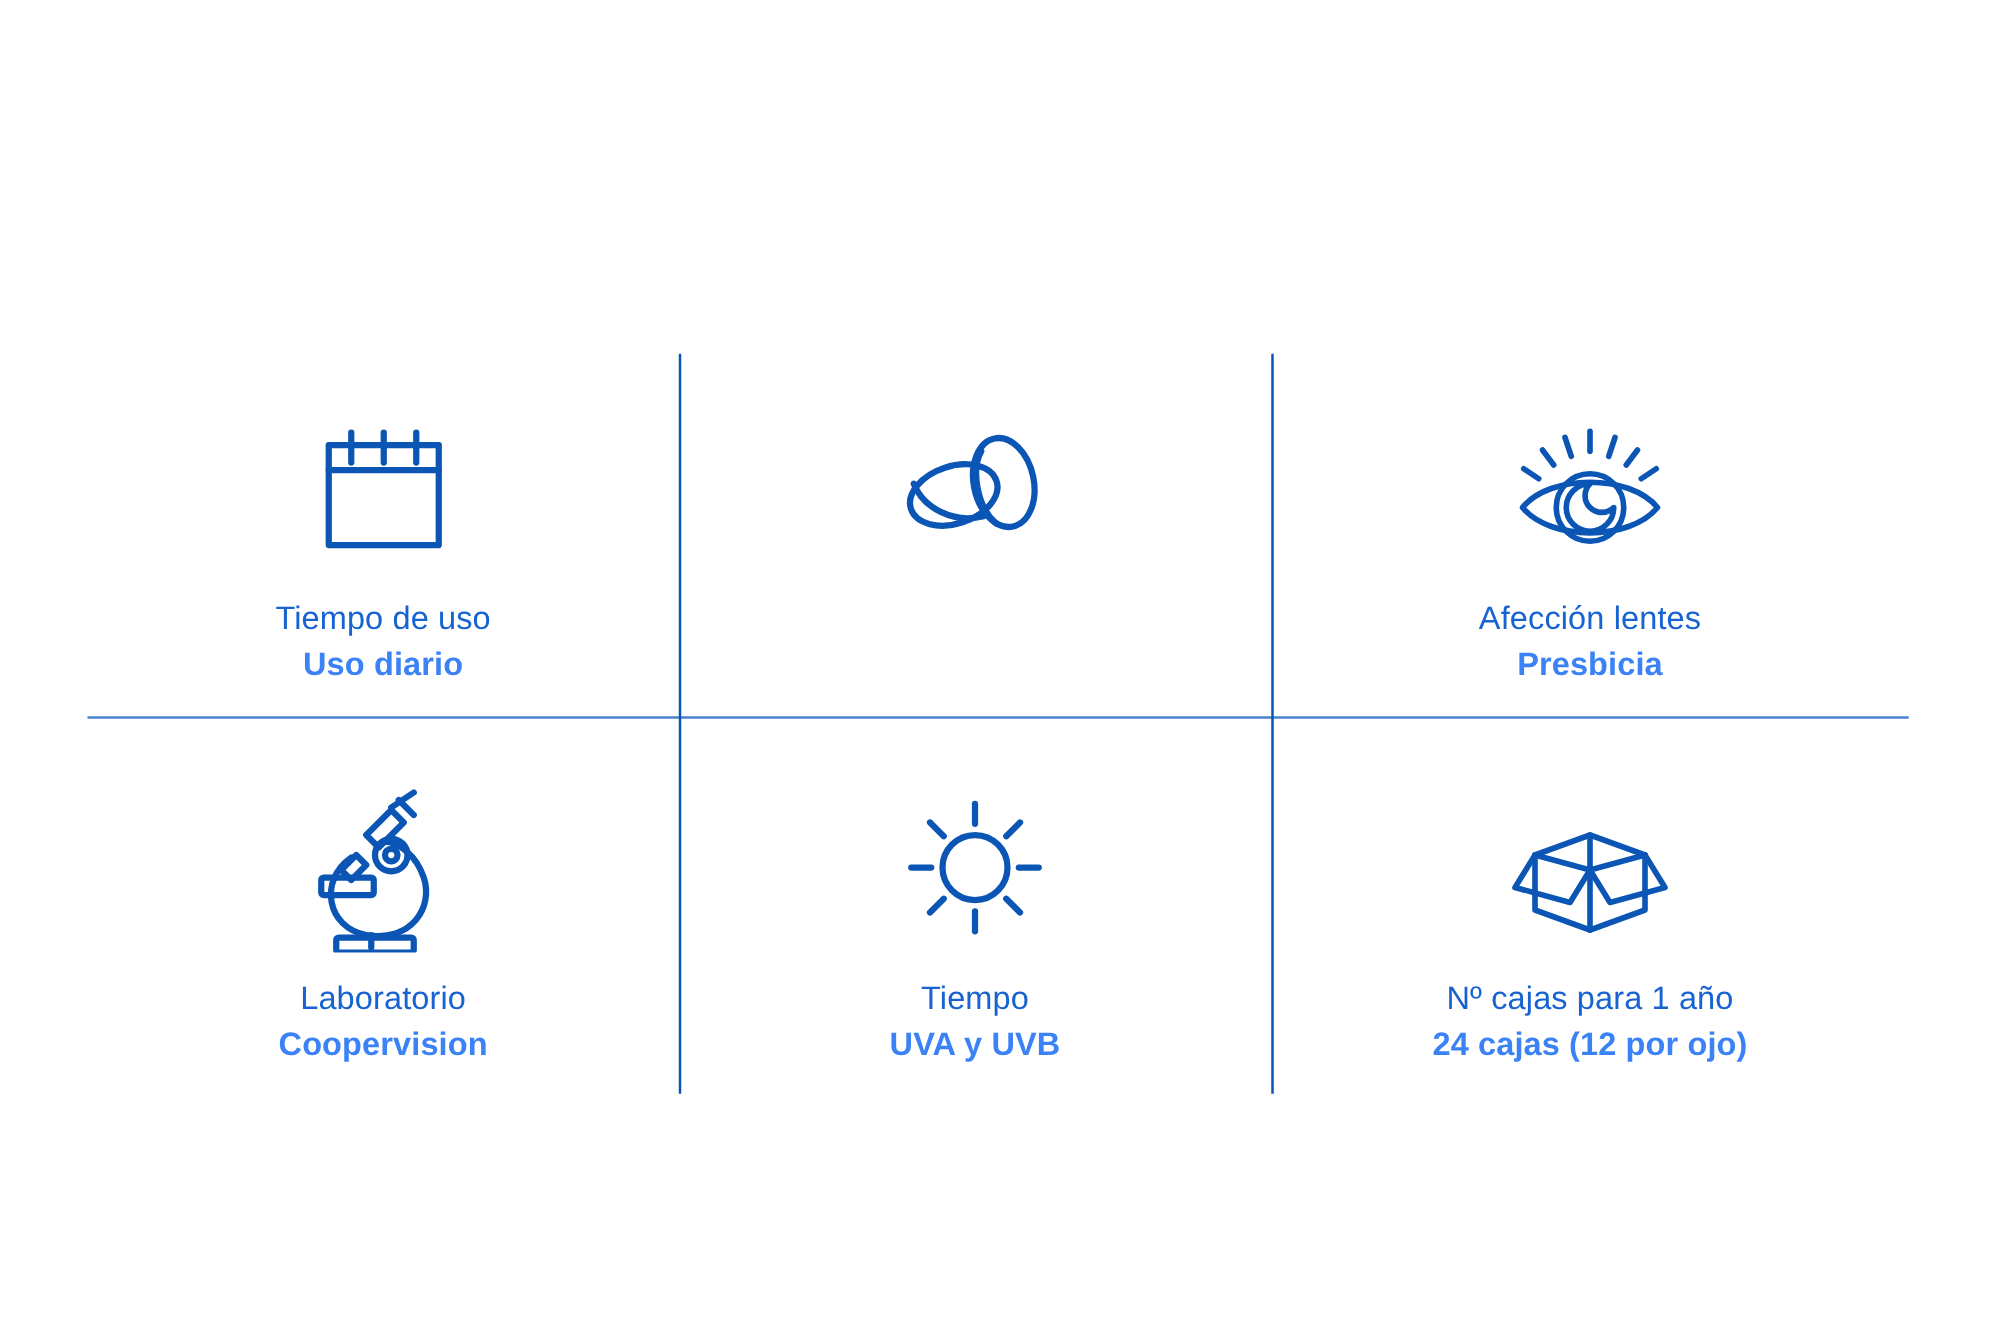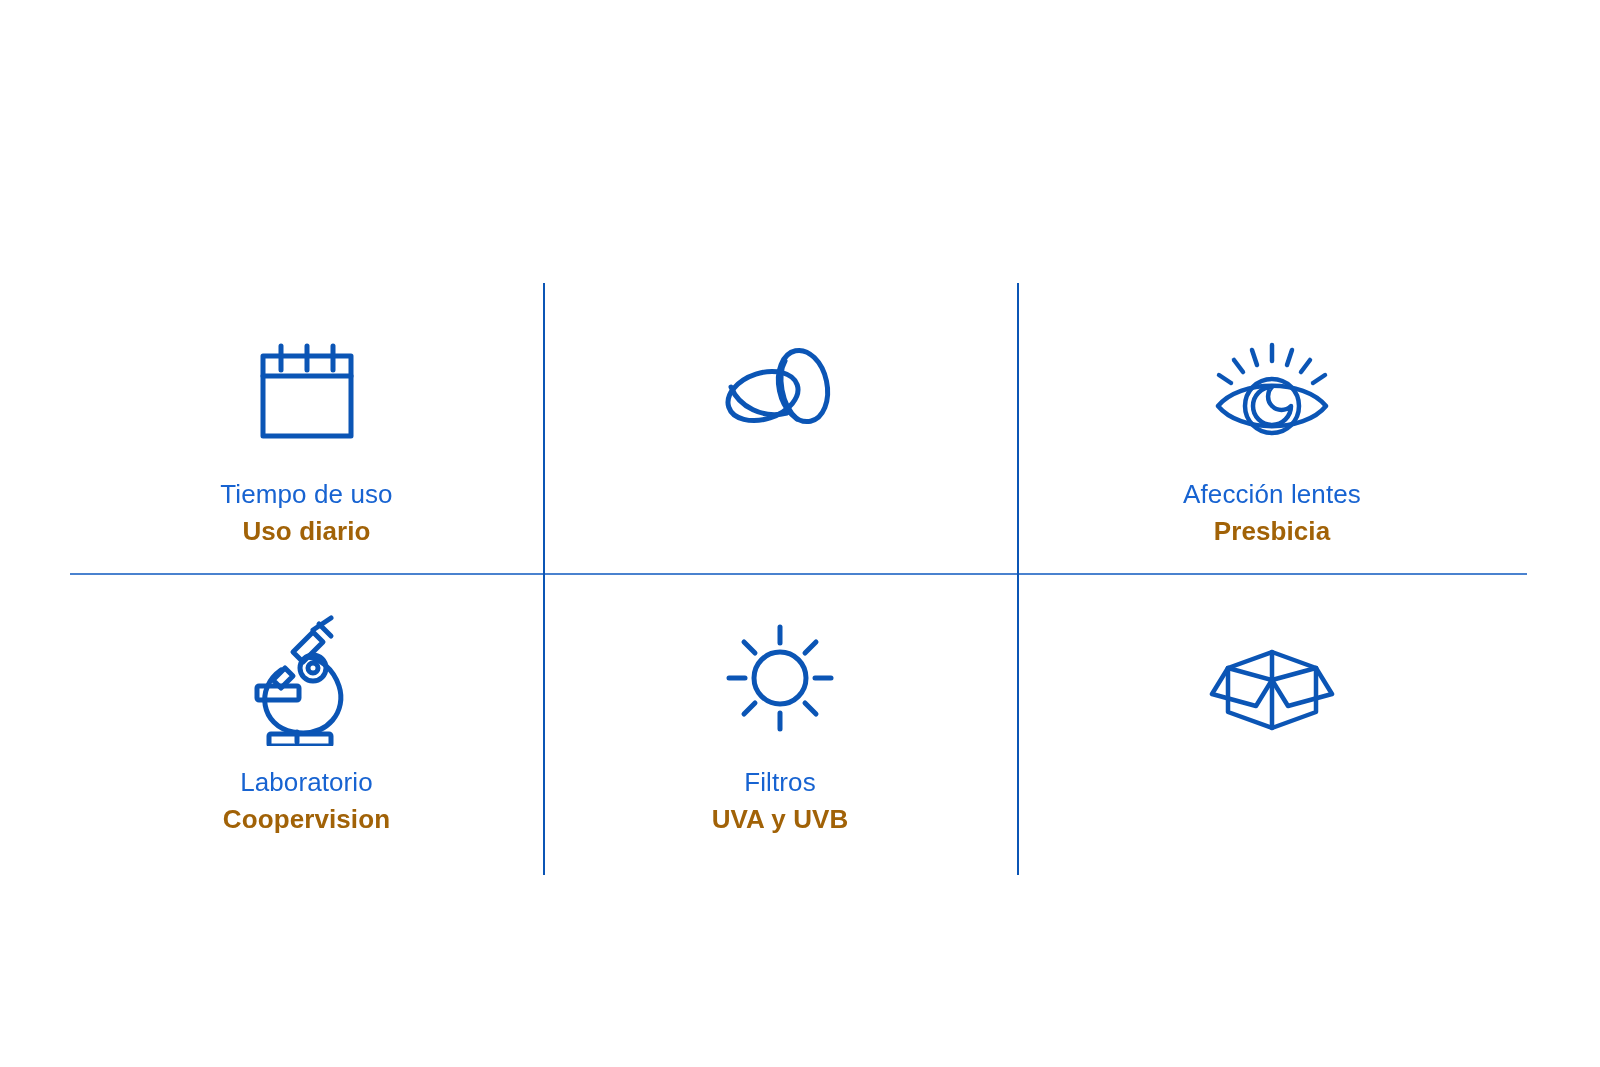--- a/index.html
+++ b/index.html
@@ -53,21 +53,21 @@
   }
 
   .cell {
     position: relative;
     display: flex;
     flex-direction: column;
     align-items: center;
   }
 
   .cell-r1 { justify-content: flex-start; padding-top: 50px; }
-  .cell-r2 { justify-content: flex-start; padding-top: 40px; }
+  .cell-r2 { justify-content: flex-start; padding-top: 56px; }
 
   .icon-wrap {
     height: 120px;
     display: flex;
     align-items: center;
     justify-content: center;
   }
   .icon-wrap.tall { height: 130px; }
 
   .labels {
@@ -78,21 +78,21 @@
   .label-top {
     font-size: 26px;
     font-weight: 400;
     color: #1763d1;
     letter-spacing: 0.1px;
     white-space: nowrap;
   }
   .label-bottom {
     font-size: 26px;
     font-weight: 700;
-    color: #a16207;
+    color: #3b82f6;
     letter-spacing: 0.1px;
     white-space: nowrap;
     margin-top: 5px;
   }
 
   .r2 .labels { margin-top: 24px; }
 
   svg { display: block; }
 </style>
 </head>
@@ -194,36 +194,40 @@
           <line x1="55" y1="90" x2="55" y2="106"></line>
           <line x1="4" y1="55" x2="20" y2="55"></line>
           <line x1="90" y1="55" x2="106" y2="55"></line>
           <line x1="19" y1="19" x2="30" y2="30"></line>
           <line x1="80" y1="80" x2="91" y2="91"></line>
           <line x1="91" y1="19" x2="80" y2="30"></line>
           <line x1="30" y1="80" x2="19" y2="91"></line>
         </svg>
       </div>
       <div class="labels">
-        <div class="label-top">Filtros</div>
+        <div class="label-top">Tiempo</div>
         <div class="label-bottom">UVA y UVB</div>
       </div>
     </div>
 
     <div class="cell cell-r2 r2">
       <div class="icon-wrap tall">
         <svg width="136" height="108" viewBox="0 0 136 108" fill="none" stroke="#0b55b5" stroke-width="4.5" stroke-linecap="round" stroke-linejoin="round">
 
           <path d="M24 44 L 24 88 L 68 104 L 112 88 L 112 44"></path>
 
           <path d="M24 44 L 8 70 L 52 82 L 68 56 Z"></path>
 
           <path d="M112 44 L 128 70 L 84 82 L 68 56 Z"></path>
 
           <path d="M24 44 L 68 28 L 112 44"></path>
           <path d="M68 28 L 68 56"></path>
           <path d="M68 56 L 68 104"></path>
         </svg>
       </div>
+      <div class="labels">
+        <div class="label-top">Nº cajas para 1 año</div>
+        <div class="label-bottom">24 cajas (12 por ojo)</div>
+      </div>
     </div>
 
   </div>
 </div>
 
 </body></html>

